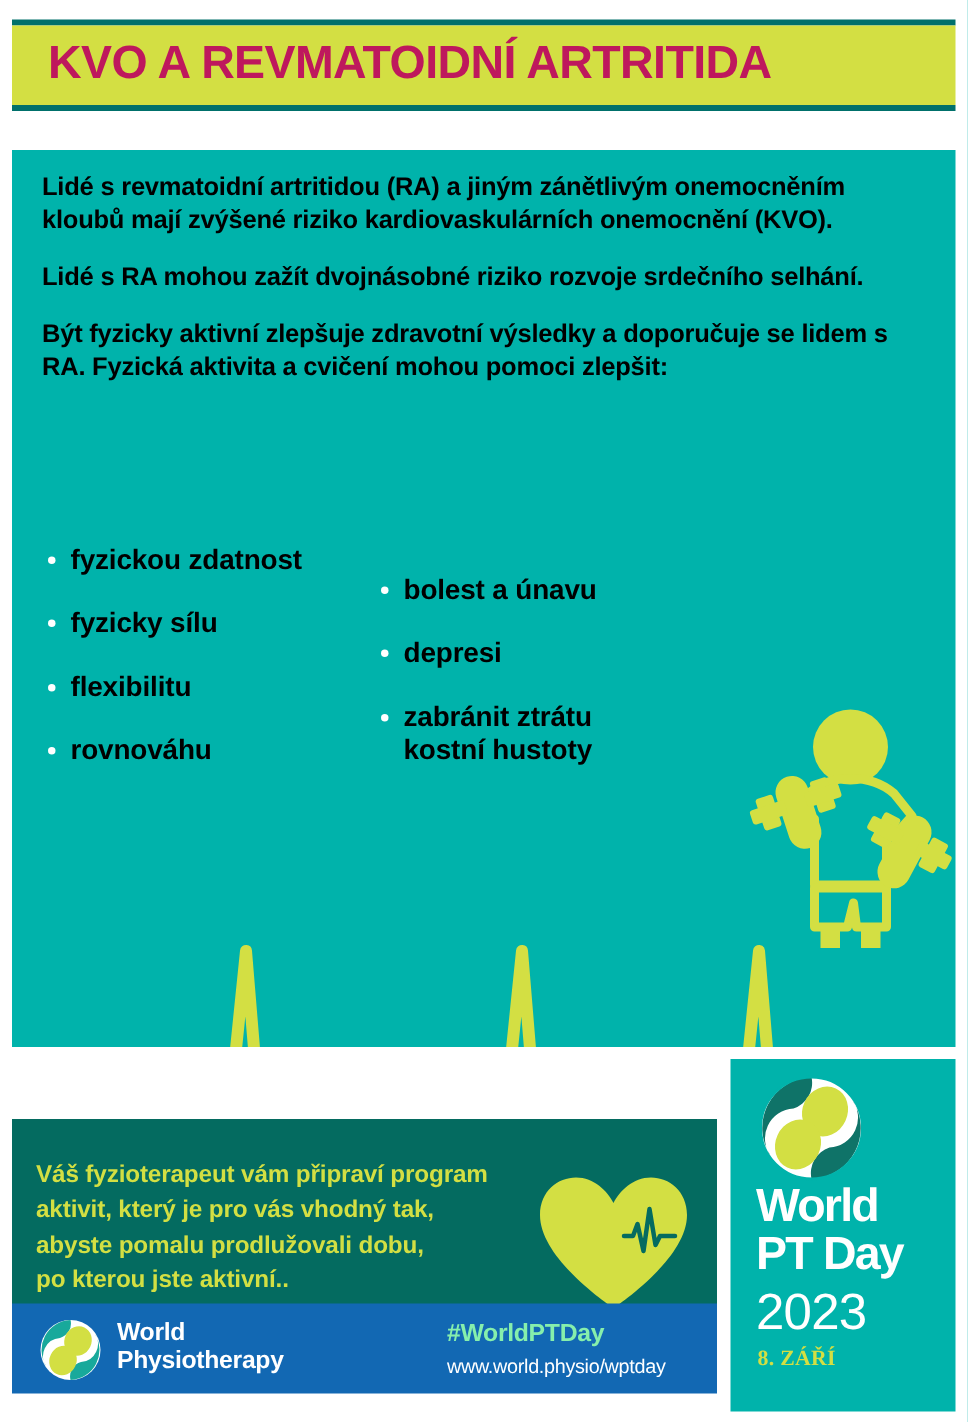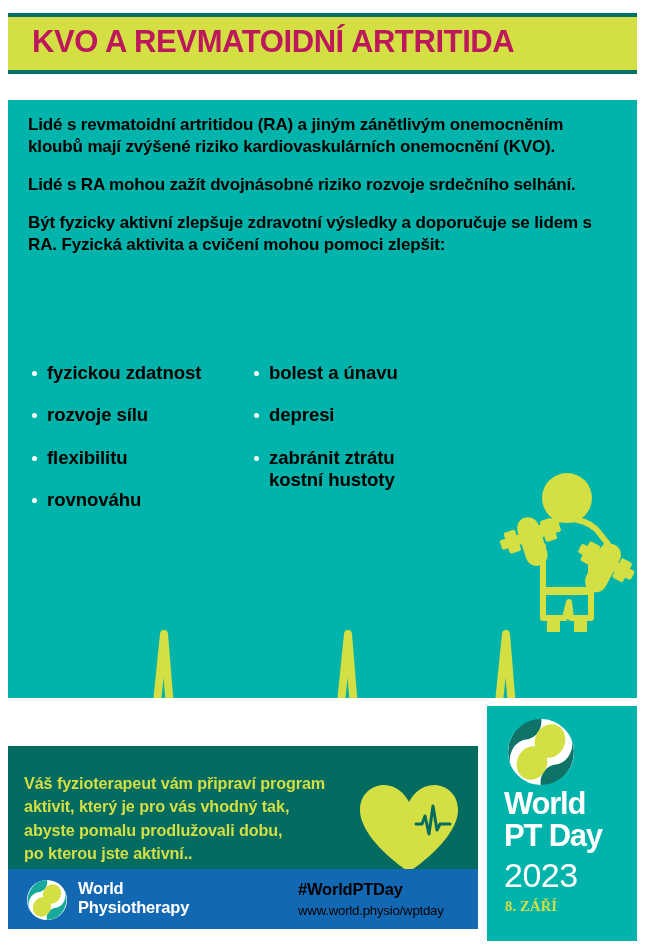--- a/index.html
+++ b/index.html
@@ -42,21 +42,21 @@
     line-height:1.30;
     margin:0 0 16px 0;
     letter-spacing:-0.15px;
   }
   .para:last-child{margin-bottom:0;}
 
   
   .bullets{position:absolute;left:22px;top:262px;width:460px;display:flex;}
   .bcol{display:flex;flex-direction:column;}
   .bcol.c1{width:222px;}
-  .bcol.c2{width:230px;}
+  .bcol.c2{width:230px;justify-content:flex-end;}
   .bullet{
     position:relative;
     color:#000000;
     font-size:18.6px;
     font-weight:bold;
     line-height:1.20;
     padding-left:17px;
     margin-bottom:20px;
     letter-spacing:-0.1px;
   }
@@ -124,25 +124,25 @@
   .foot-mark{position:absolute;left:18px;top:10px;width:42px;height:42px;}
   .foot-word{
     position:absolute;left:70px;top:10px;
     color:#ffffff;font-weight:bold;
     font-size:16.5px;line-height:1.17;
     letter-spacing:-0.2px;
   }
   .foot-word span{display:block;}
   .foot-tag{
     position:absolute;left:290px;top:11px;
-    color:#000000;font-weight:bold;font-size:16.5px;letter-spacing:-0.2px;
+    color:#86efac;font-weight:bold;font-size:16.5px;letter-spacing:-0.2px;
   }
   .foot-url{
     position:absolute;left:290px;top:34px;
-    color:#000000;font-size:13.2px;letter-spacing:-0.2px;
+    color:#ffffff;font-size:13.2px;letter-spacing:-0.2px;
   }
 </style>
 </head>
 <body>
 
 <div class="poster">
 
   <div class="header-wrap">
     <div class="hdr-rule"></div>
     <div class="hdr-band">
@@ -155,21 +155,21 @@
 
     <div class="copy">
       <p class="para">Lidé s revmatoidní artritidou (RA) a jiným zánětlivým onemocněním kloubů mají zvýšené riziko kardiovaskulárních onemocnění (KVO).</p>
       <p class="para">Lidé s RA mohou zažít dvojnásobné riziko rozvoje srdečního selhání.</p>
       <p class="para">Být fyzicky aktivní zlepšuje zdravotní výsledky a doporučuje se lidem s RA. Fyzická aktivita a cvičení mohou pomoci zlepšit:</p>
     </div>
 
     <div class="bullets">
       <div class="bcol c1">
         <div class="bullet">fyzickou zdatnost</div>
-        <div class="bullet">rozvoje sílu</div>
+        <div class="bullet">fyzicky sílu</div>
         <div class="bullet">flexibilitu</div>
         <div class="bullet">rovnováhu</div>
       </div>
       <div class="bcol c2">
         <div class="bullet">bolest a únavu</div>
         <div class="bullet">depresi</div>
         <div class="bullet">
           <span>zabránit ztrátu</span>
           <span class="l2">kostní hustoty</span>
         </div>

